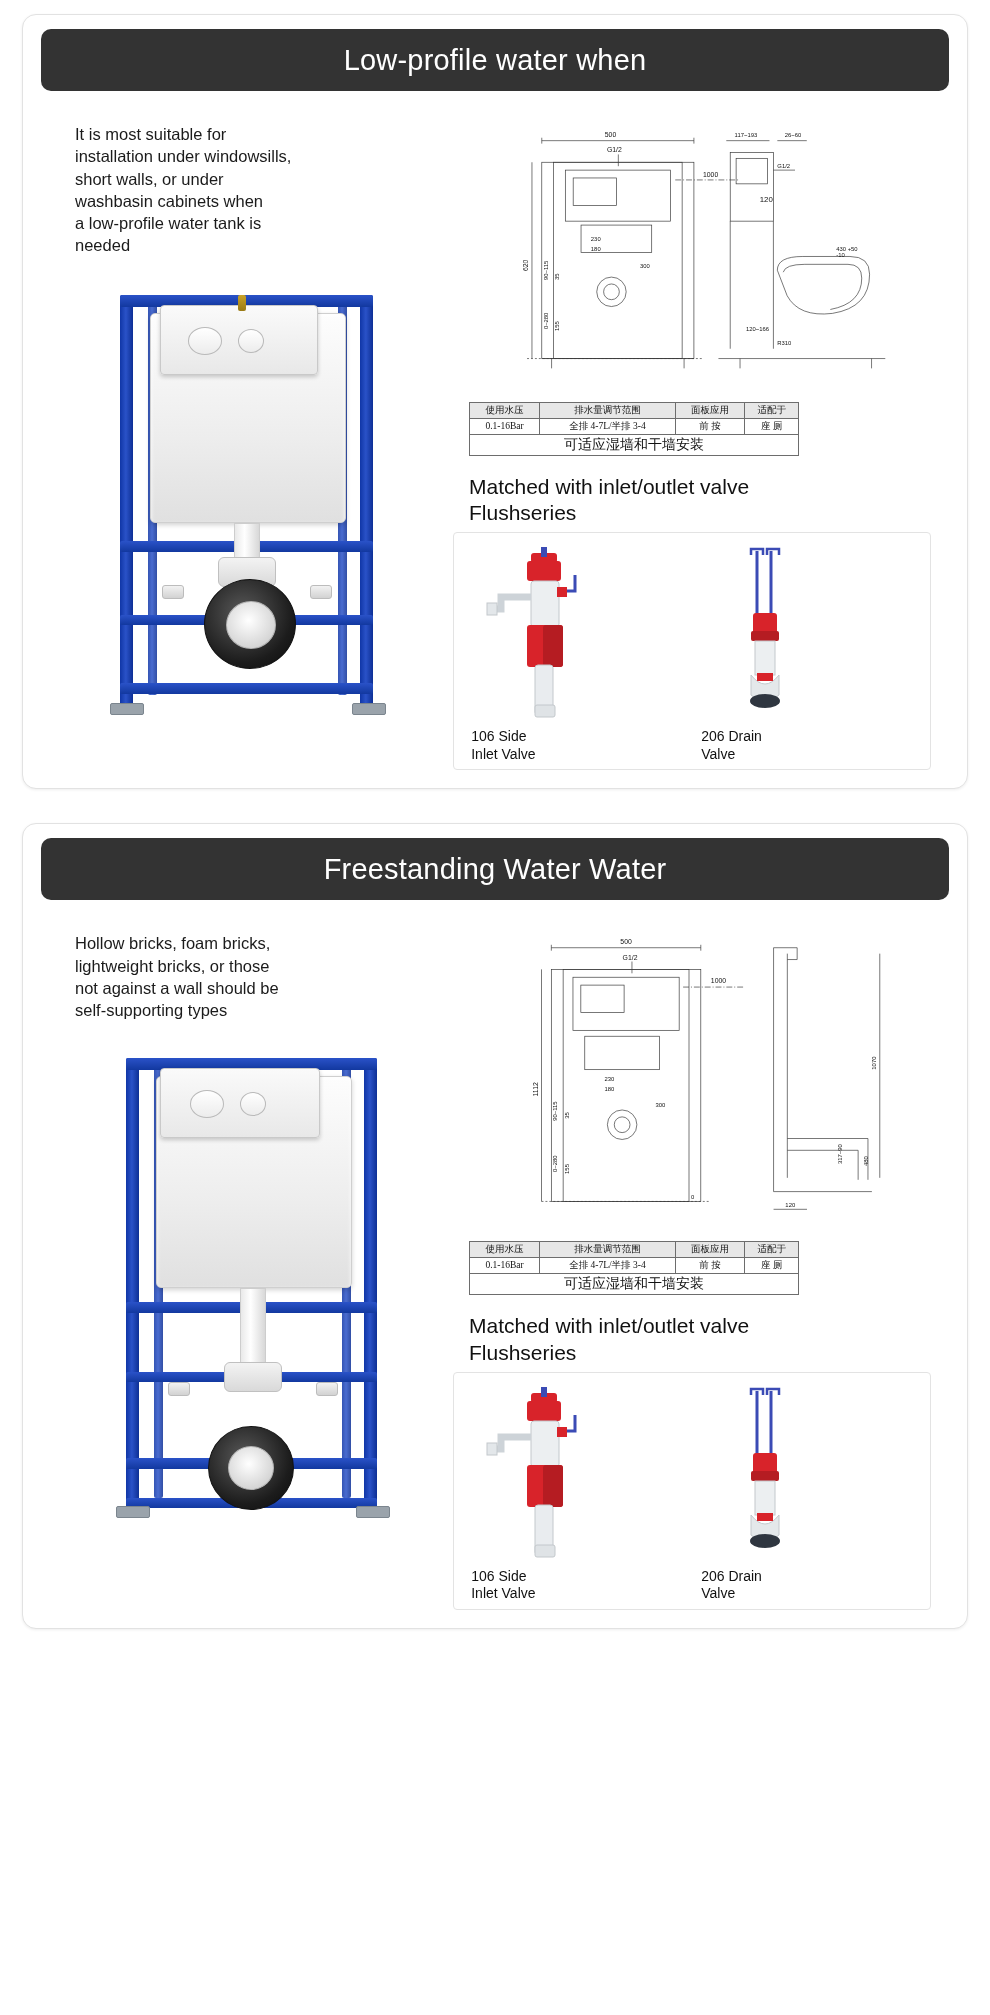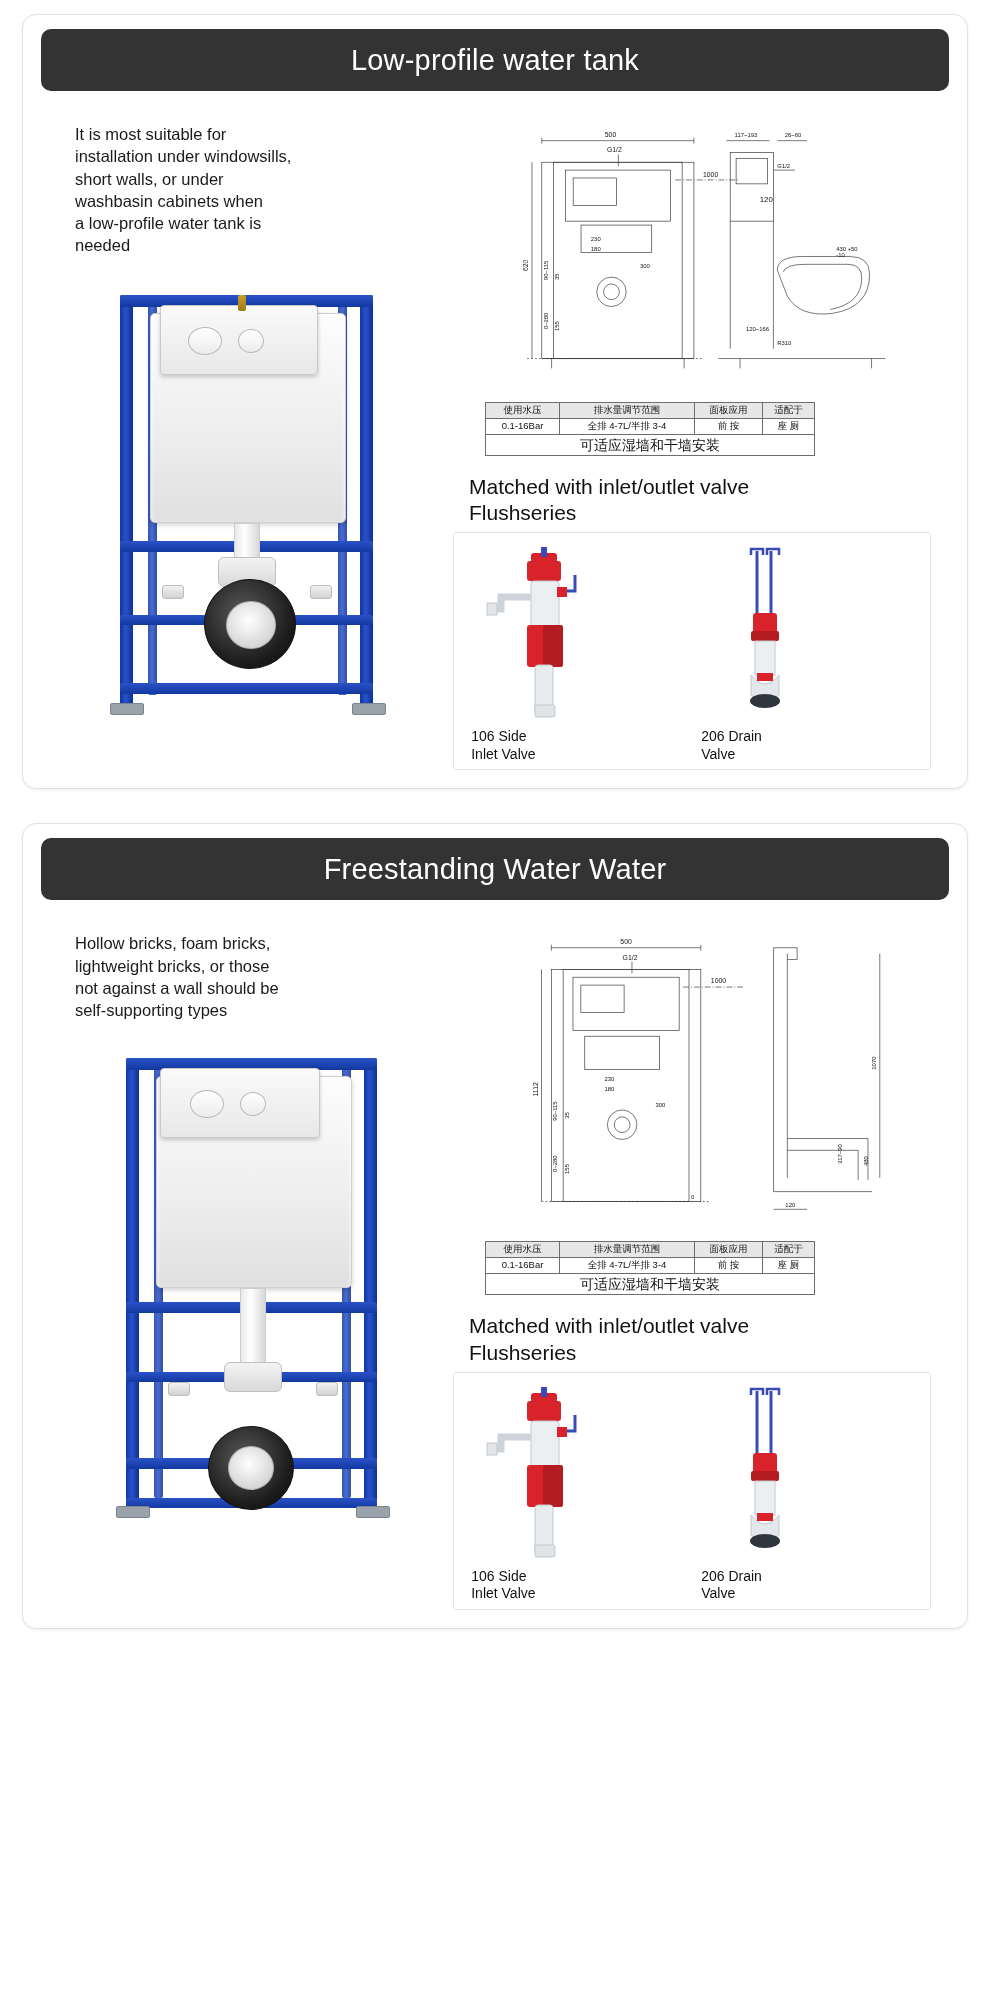--- a/index.html
+++ b/index.html
@@ -155,23 +155,24 @@
   }
 
   
   .drawing {
     width: 100%;
     background: #ffffff;
   }
   .spec-table {
     width: 330px;
     border-collapse: collapse;
-    margin: 10px 0 0 50px;
+    margin: 10px 0 0 34px;
     font-size: 9.5px;
     color: #111;
+    font-family: Liberation Serif, serif;
   }
   .spec-table th, .spec-table td {
     border: 1px solid #6d6d6d;
     text-align: center;
     padding: 2px 1px;
     font-weight: normal;
     line-height: 1.15;
   }
   .spec-table th { background: #e7e7e7; font-size: 9.5px; }
   .spec-note {
@@ -215,21 +216,21 @@
   }
   .valve-art { height: 175px; position: relative; }
 </style>
 </head>
 <body>
 
 <div class="page">
 
   <div class="card">
     <div class="card-header">
-      <div class="title">Low-profile water tank</div>
+      <div class="title">Low-profile water when</div>
     </div>
 
     <div class="card-body">
 
       <div class="left-col">
         <div class="intro-text">It is most suitable for
 installation under windowsills,
 short walls, or under
 washbasin cabinets when
 a low-profile water tank is

